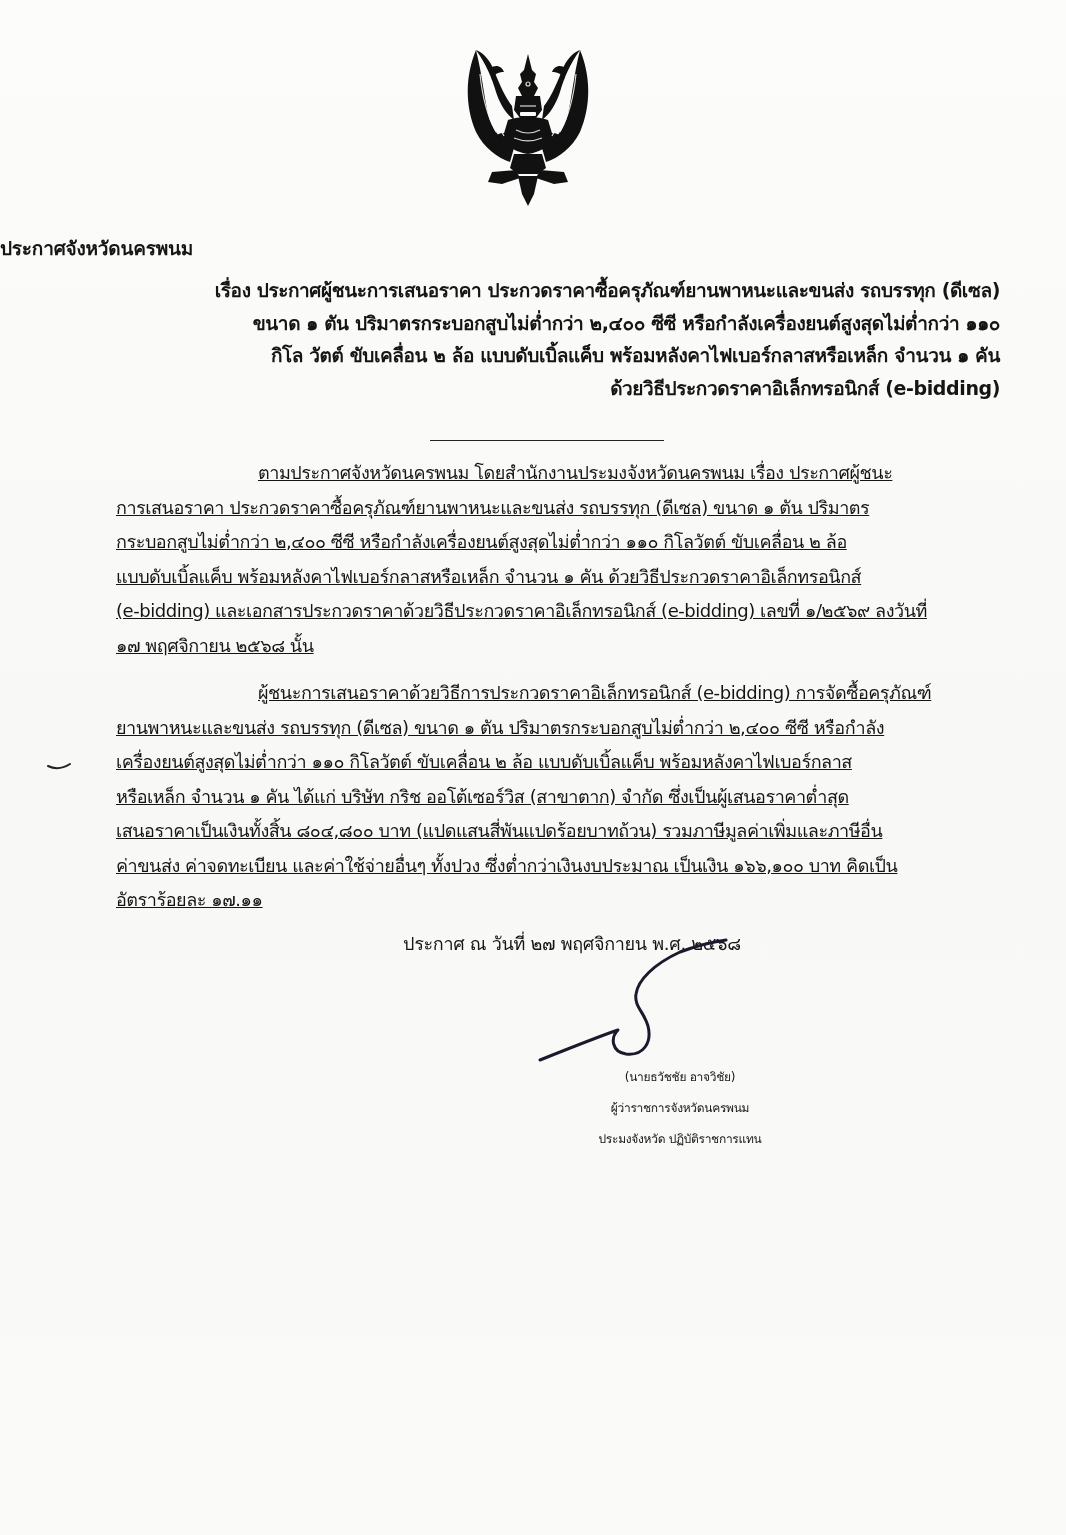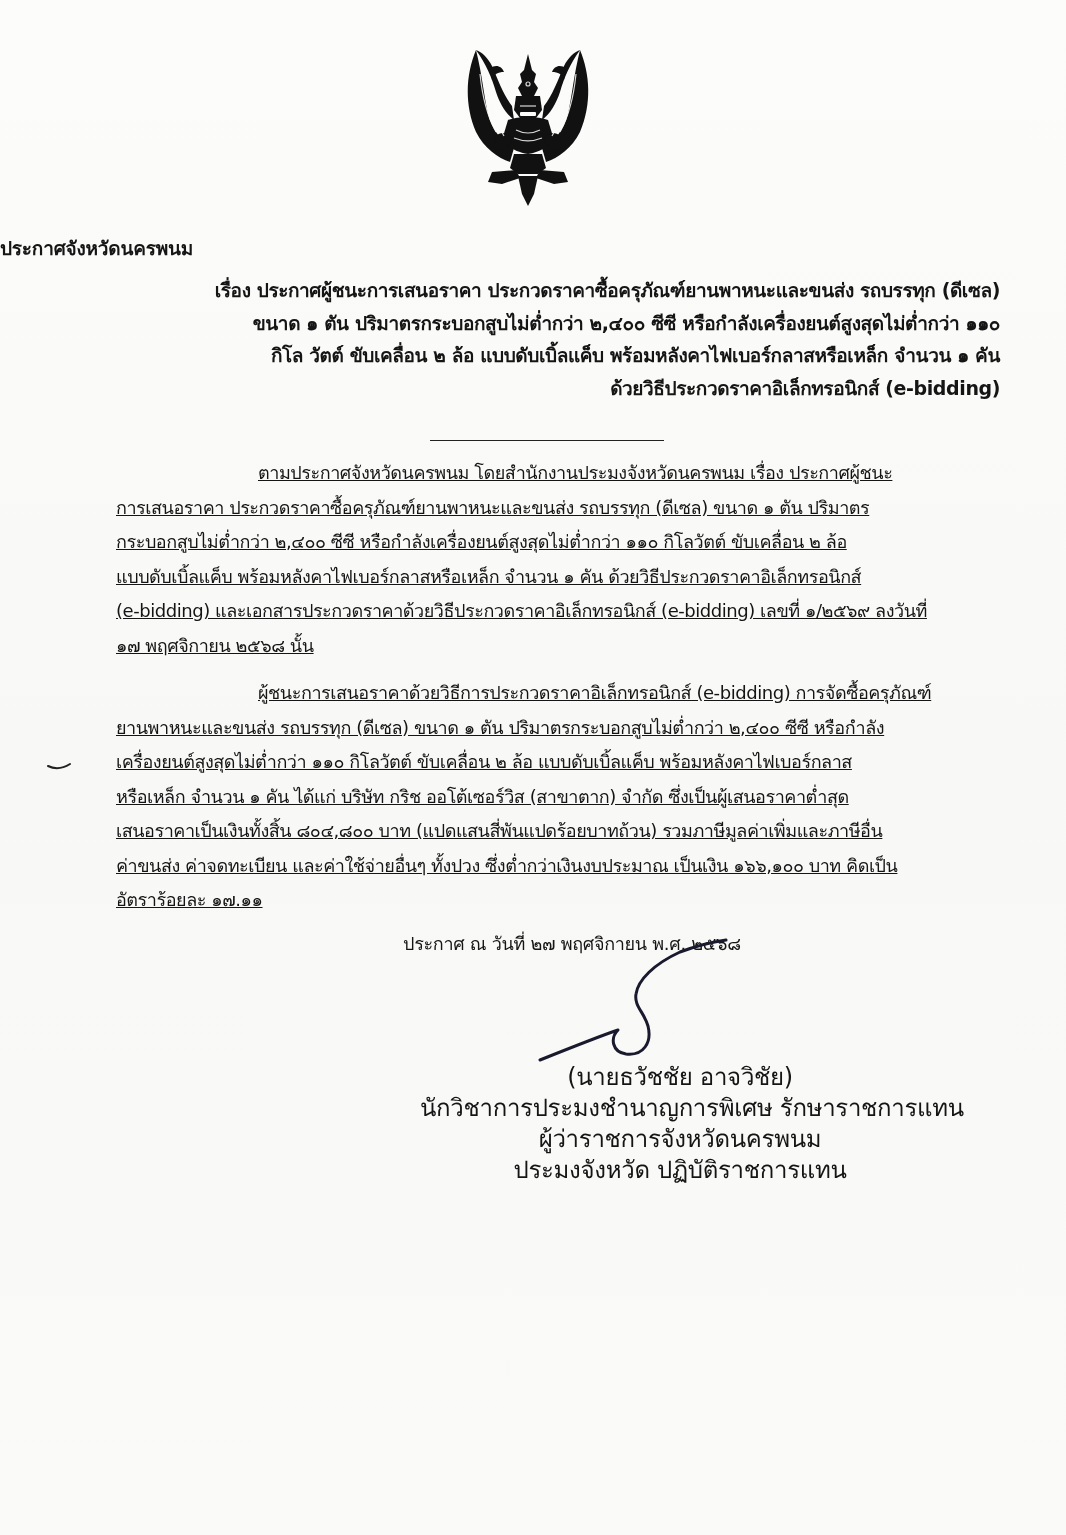--- a/index.html
+++ b/index.html
@@ -43,21 +43,21 @@
     .p2 { top: 676px; }
     .announce-date {
       position: absolute; left: 403px; top: 930px;
       font-size: 18px; line-height: 28px; letter-spacing: -0.3px; white-space: nowrap;
     }
     .signature {
       position: absolute; left: 530px; top: 930px; width: 260px; height: 140px;
     }
     .sign-block {
       position: absolute; left: 420px; width: 520px; text-align: center;
-      font-size: 24px; line-height: 31px; top: 1062px; letter-spacing: -0.3px;
+      font-size: 12px; line-height: 31px; top: 1062px; letter-spacing: -0.3px;
     }
     .sign-block div { white-space: nowrap; }
     .margin-mark {
       position: absolute; left: 46px; top: 760px; width: 26px; height: 12px;
     }
   </style>
 </head>
 <body>
 
 <div class="page">
@@ -138,18 +138,17 @@
   </svg>
 
   <div class="announce-date">ประกาศ ณ วันที่ ๒๗ พฤศจิกายน พ.ศ. ๒๕๖๘</div>
 
   <svg class="signature" viewBox="0 0 260 140">
     <path d="M10 130 C40 118 70 106 88 100 C80 108 82 122 96 124 C114 126 122 112 118 96 C114 82 104 76 106 64 C108 50 124 34 150 22 C166 16 182 12 196 10" stroke="#1a1a2e" stroke-width="3" fill="none" stroke-linecap="round" stroke-linejoin="round"></path>
   </svg>
 
   <div class="sign-block">
     <div>(นายธวัชชัย  อาจวิชัย)</div>
-    <div>นักวิชาการประมงชำนาญการพิเศษ รักษาราชการแทน</div>
     <div>ผู้ว่าราชการจังหวัดนครพนม</div>
     <div>ประมงจังหวัด ปฏิบัติราชการแทน</div>
   </div>
 
 </div>
 
 </body></html>

